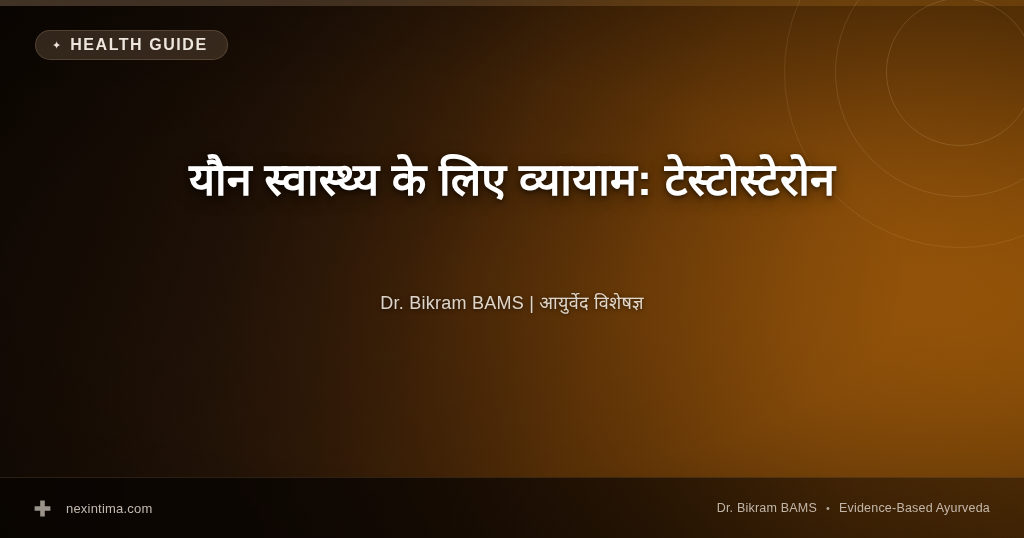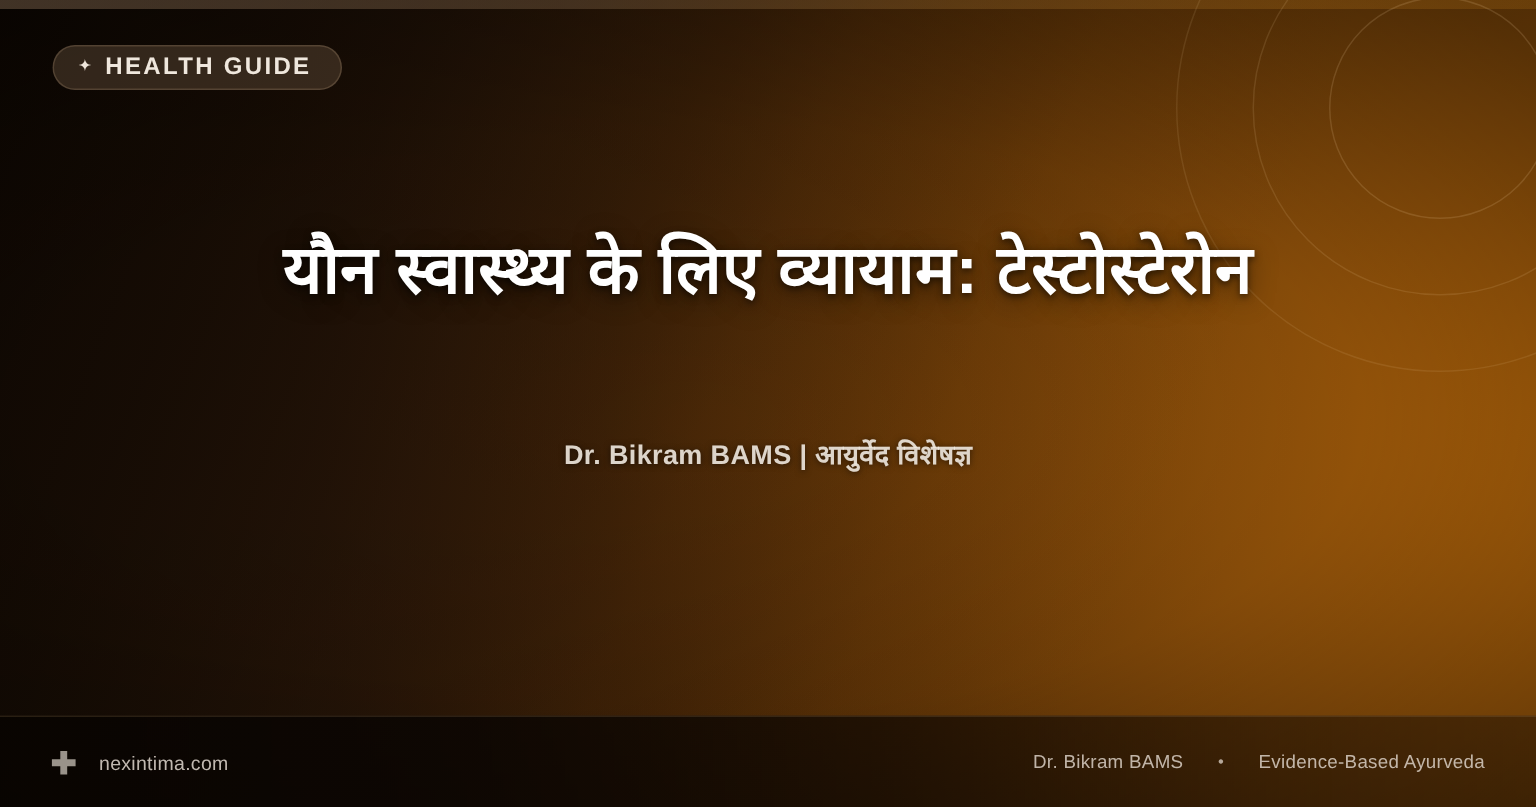--- a/index.html
+++ b/index.html
@@ -133,21 +133,21 @@
       0 2px 5px rgba(0,0,0,0.55),
       0 5px 18px rgba(0,0,0,0.42);
   }
   .headline .hl-line { display: block; }
 
   .byline {
     margin: 80px 0 0 0;
     text-align: center;
     color: rgba(240, 233, 224, 0.90);
     font-size: 18px;
-    font-weight: 700;
+    font-weight: 400;
     letter-spacing: 0.25px;
     text-shadow: 0 1px 4px rgba(0,0,0,0.55);
   }
 
   
   .footer {
     position: absolute;
     left: 0; right: 0;
     bottom: 0;
     height: 61px;
@@ -177,21 +177,21 @@
     flex: 0 0 auto;
   }
   .brand-name {
     color: rgba(208, 200, 191, 0.92);
     font-size: 13px;
     letter-spacing: 0.2px;
   }
   .credit {
     display: flex;
     align-items: center;
-    gap: 23px;
+    gap: 9px;
     color: rgba(216, 206, 196, 0.86);
     font-size: 12.5px;
     letter-spacing: 0.2px;
   }
   .credit-dot {
     color: rgba(216, 206, 196, 0.78);
     font-size: 11px;
     line-height: 1;
   }
 </style>

